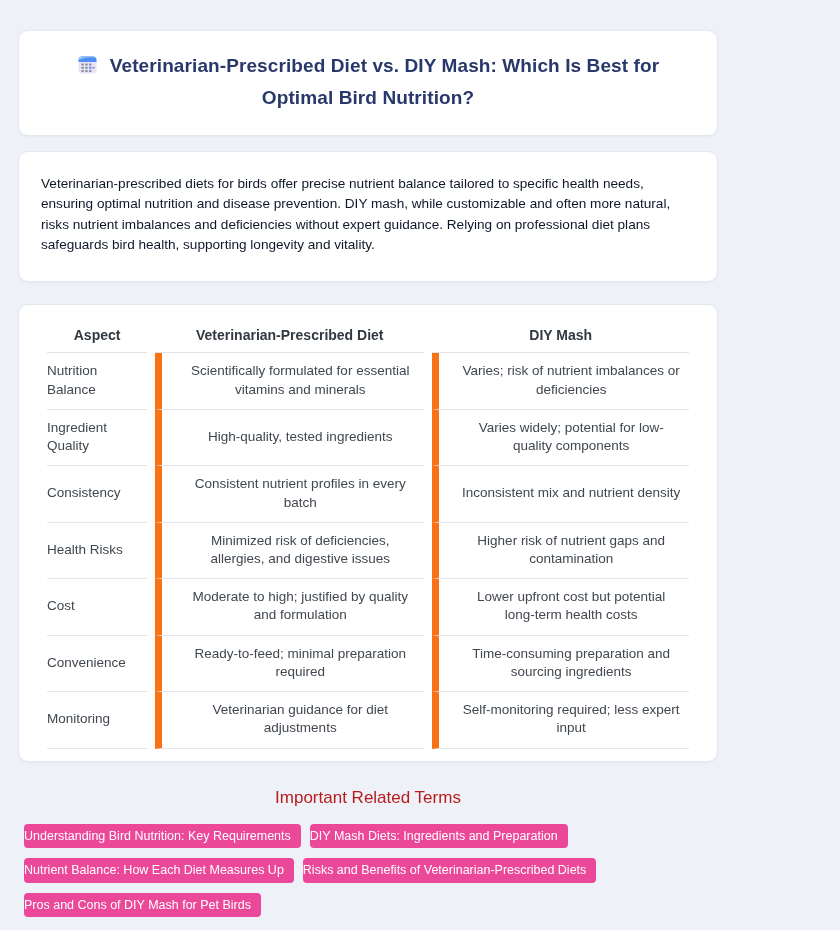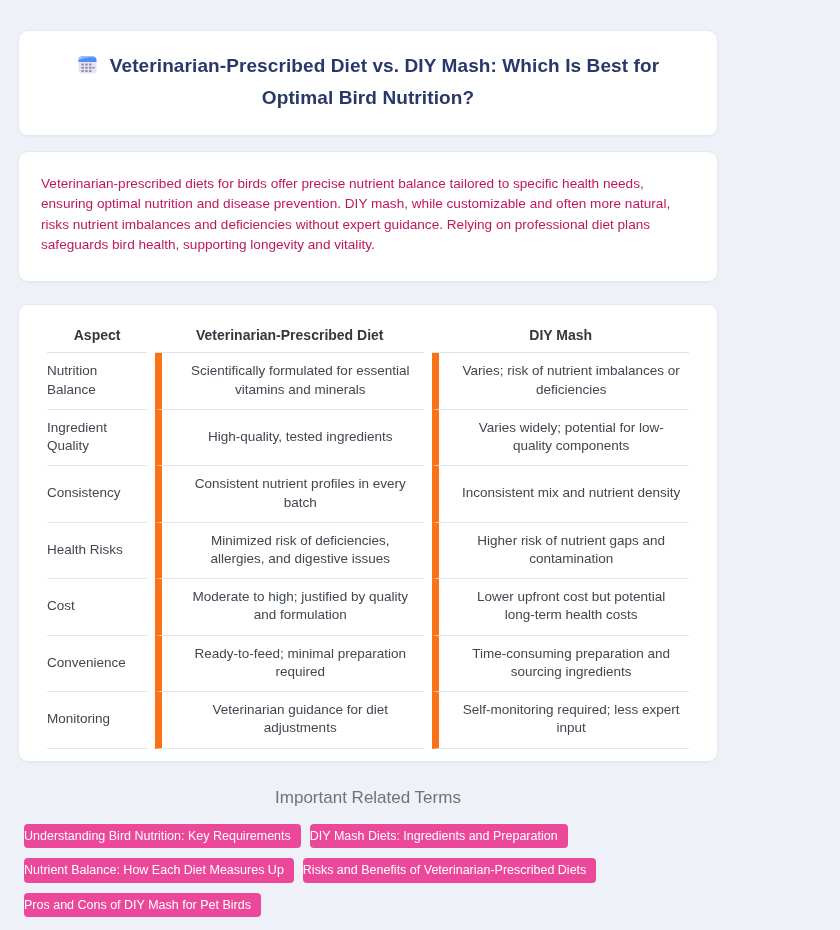--- a/index.html
+++ b/index.html
@@ -40,21 +40,21 @@
     margin-right: 12px;
   }
   
   .intro-card {
     margin-top: 15px;
     padding: 22px 22px 26px 22px;
   }
   .intro-card p {
     font-size: 13.6px;
     line-height: 1.5;
-    color: #be185d;
+    color: #0f172a;
   }
   
   .table-card {
     margin-top: 22px;
     padding: 14px 20px 12px 20px;
   }
   table.compare {
     width: 100%;
     border-collapse: separate;
     border-spacing: 8px 0;
@@ -79,21 +79,21 @@
     vertical-align: middle;
   }
   table.compare td.sep { border-left: 7px solid #f97316; padding-left: 22px; text-align: center; }
   table.compare tr:last-child td { border-bottom: 1px solid #e3e6eb; }
   
   .related-heading {
     margin-top: 26px;
     text-align: center;
     font-size: 17px;
     font-weight: 500;
-    color: #737373;
+    color: #b91c1c;
   }
   .terms {
     margin: 16px 20px 0 24px;
     display: flex;
     flex-wrap: wrap;
     gap: 10px 9px;
     align-items: flex-start;
   }
   .term-chip {
     display: inline-block;

